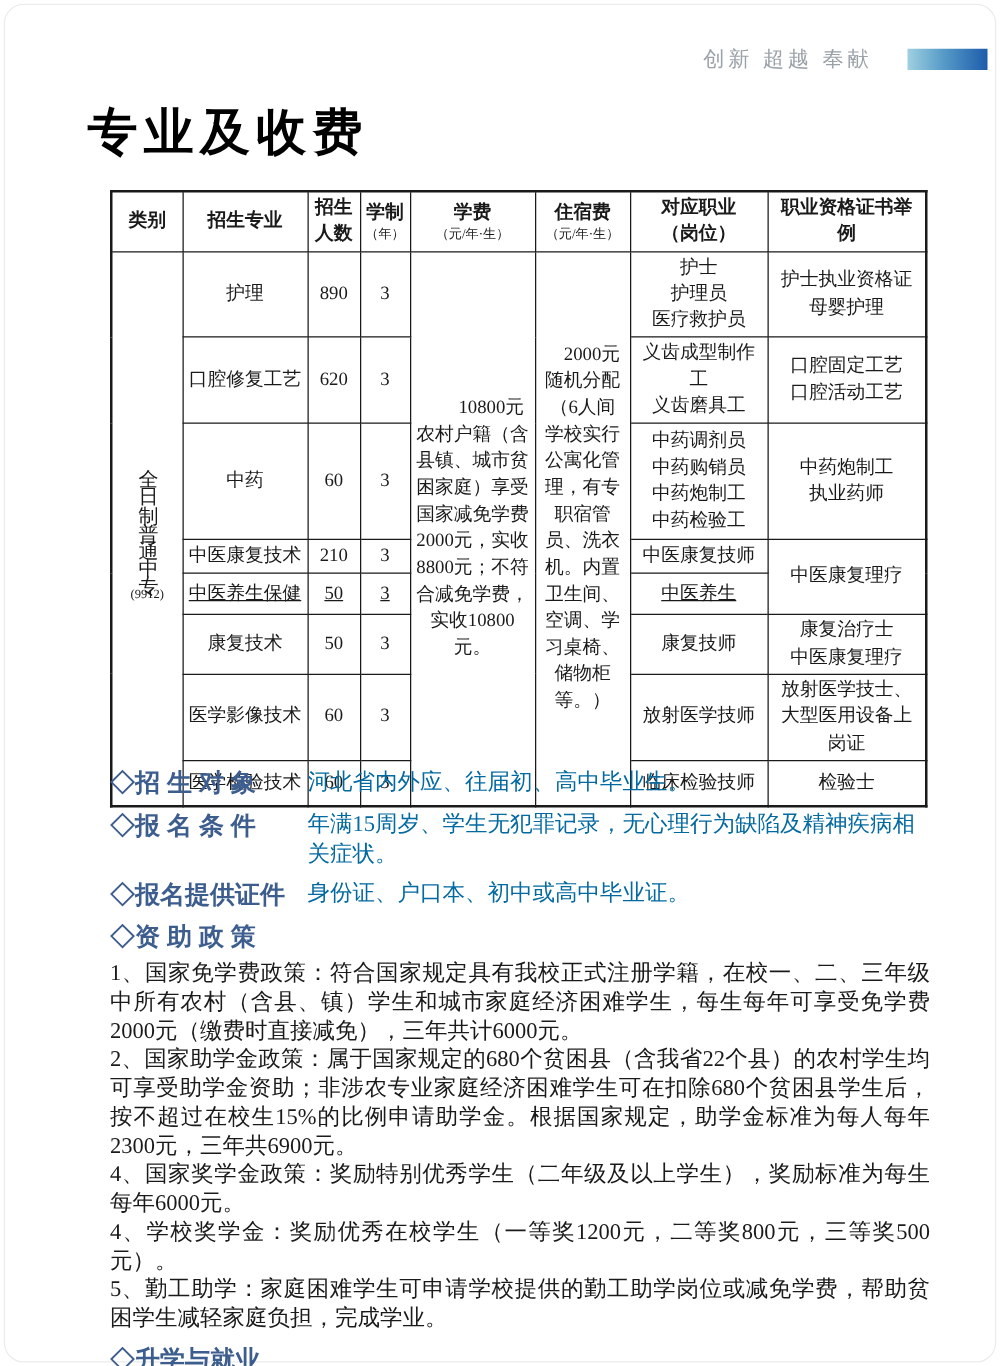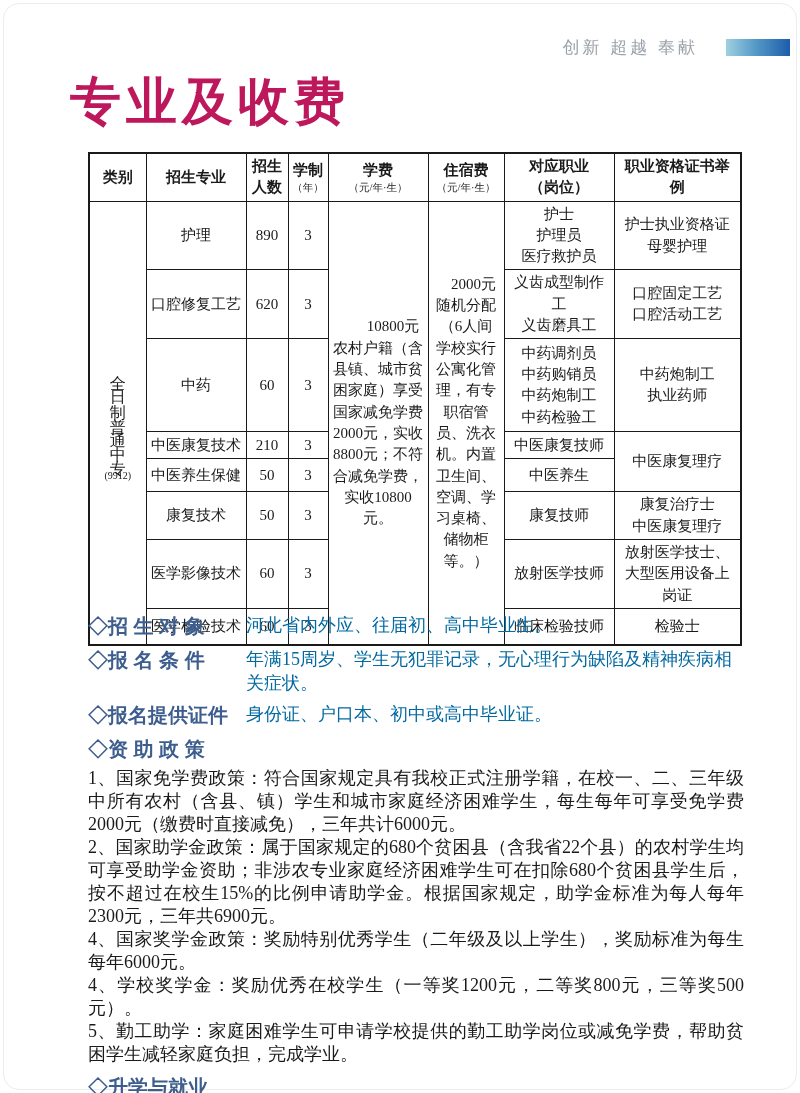--- a/index.html
+++ b/index.html
@@ -25,22 +25,22 @@
     font-family: "Liberation Sans", sans-serif;
     color: #9aa1a9; font-size: 17px; letter-spacing: 3px;
   }
   .grad-bar {
     width: 64px; height: 17px;
     background: linear-gradient(90deg, #9fd0e0 0%, #569bc8 45%, #1d5cab 100%);
   }
 
   
   .page-title {
-    position: absolute; left: 70px; top: 68px;
-    font-size: 51px; font-weight: 700; color: #be185d;
+    position: absolute; left: 70px; top: 78px;
+    font-size: 40px; font-weight: 700; color: #000000;
     letter-spacing: 5px;
   }
 
   
   table.fees {
     position: absolute; left: 88px; top: 152px;
     width: 652px; border-collapse: collapse; table-layout: fixed;
     border: 2px solid #1a1a1a;
   }
   table.fees th, table.fees td {
@@ -48,21 +48,21 @@
     text-align: center; vertical-align: middle;
     font-size: 15px; line-height: 1.42;
     padding: 2px 3px;
     white-space: pre-line;
     overflow: hidden;
   }
   table.fees th { font-weight: 700; }
   th .sub { display:block; font-size: 10.5px; font-weight: 400; line-height:1.2; }
   tr.hrow { height: 48px; }
   tr.r0 { height: 62px; } tr.r1 { height: 65px; } tr.r2 { height: 93px; }
-  tr.r3 { height: 27px; } tr.r4 { height: 33px; } tr.r5 { height: 45px; }
+  tr.r3 { height: 27px; } tr.r4 { height: 33px; text-decoration: underline; } tr.r5 { height: 45px; }
   tr.r6 { height: 43px; } tr.r7 { height: 37px; }
 
   td.cat-cell { vertical-align: middle; }
   .cat-wrap { display:flex; flex-direction:column; align-items:center; justify-content:center; gap:8px; }
   .cat-vertical {
     writing-mode: vertical-lr; text-orientation: upright;
     font-size: 16px; letter-spacing: 14px; line-height: 1; font-weight: 400;
   }
   .cat-code { font-size: 10px; }
 

